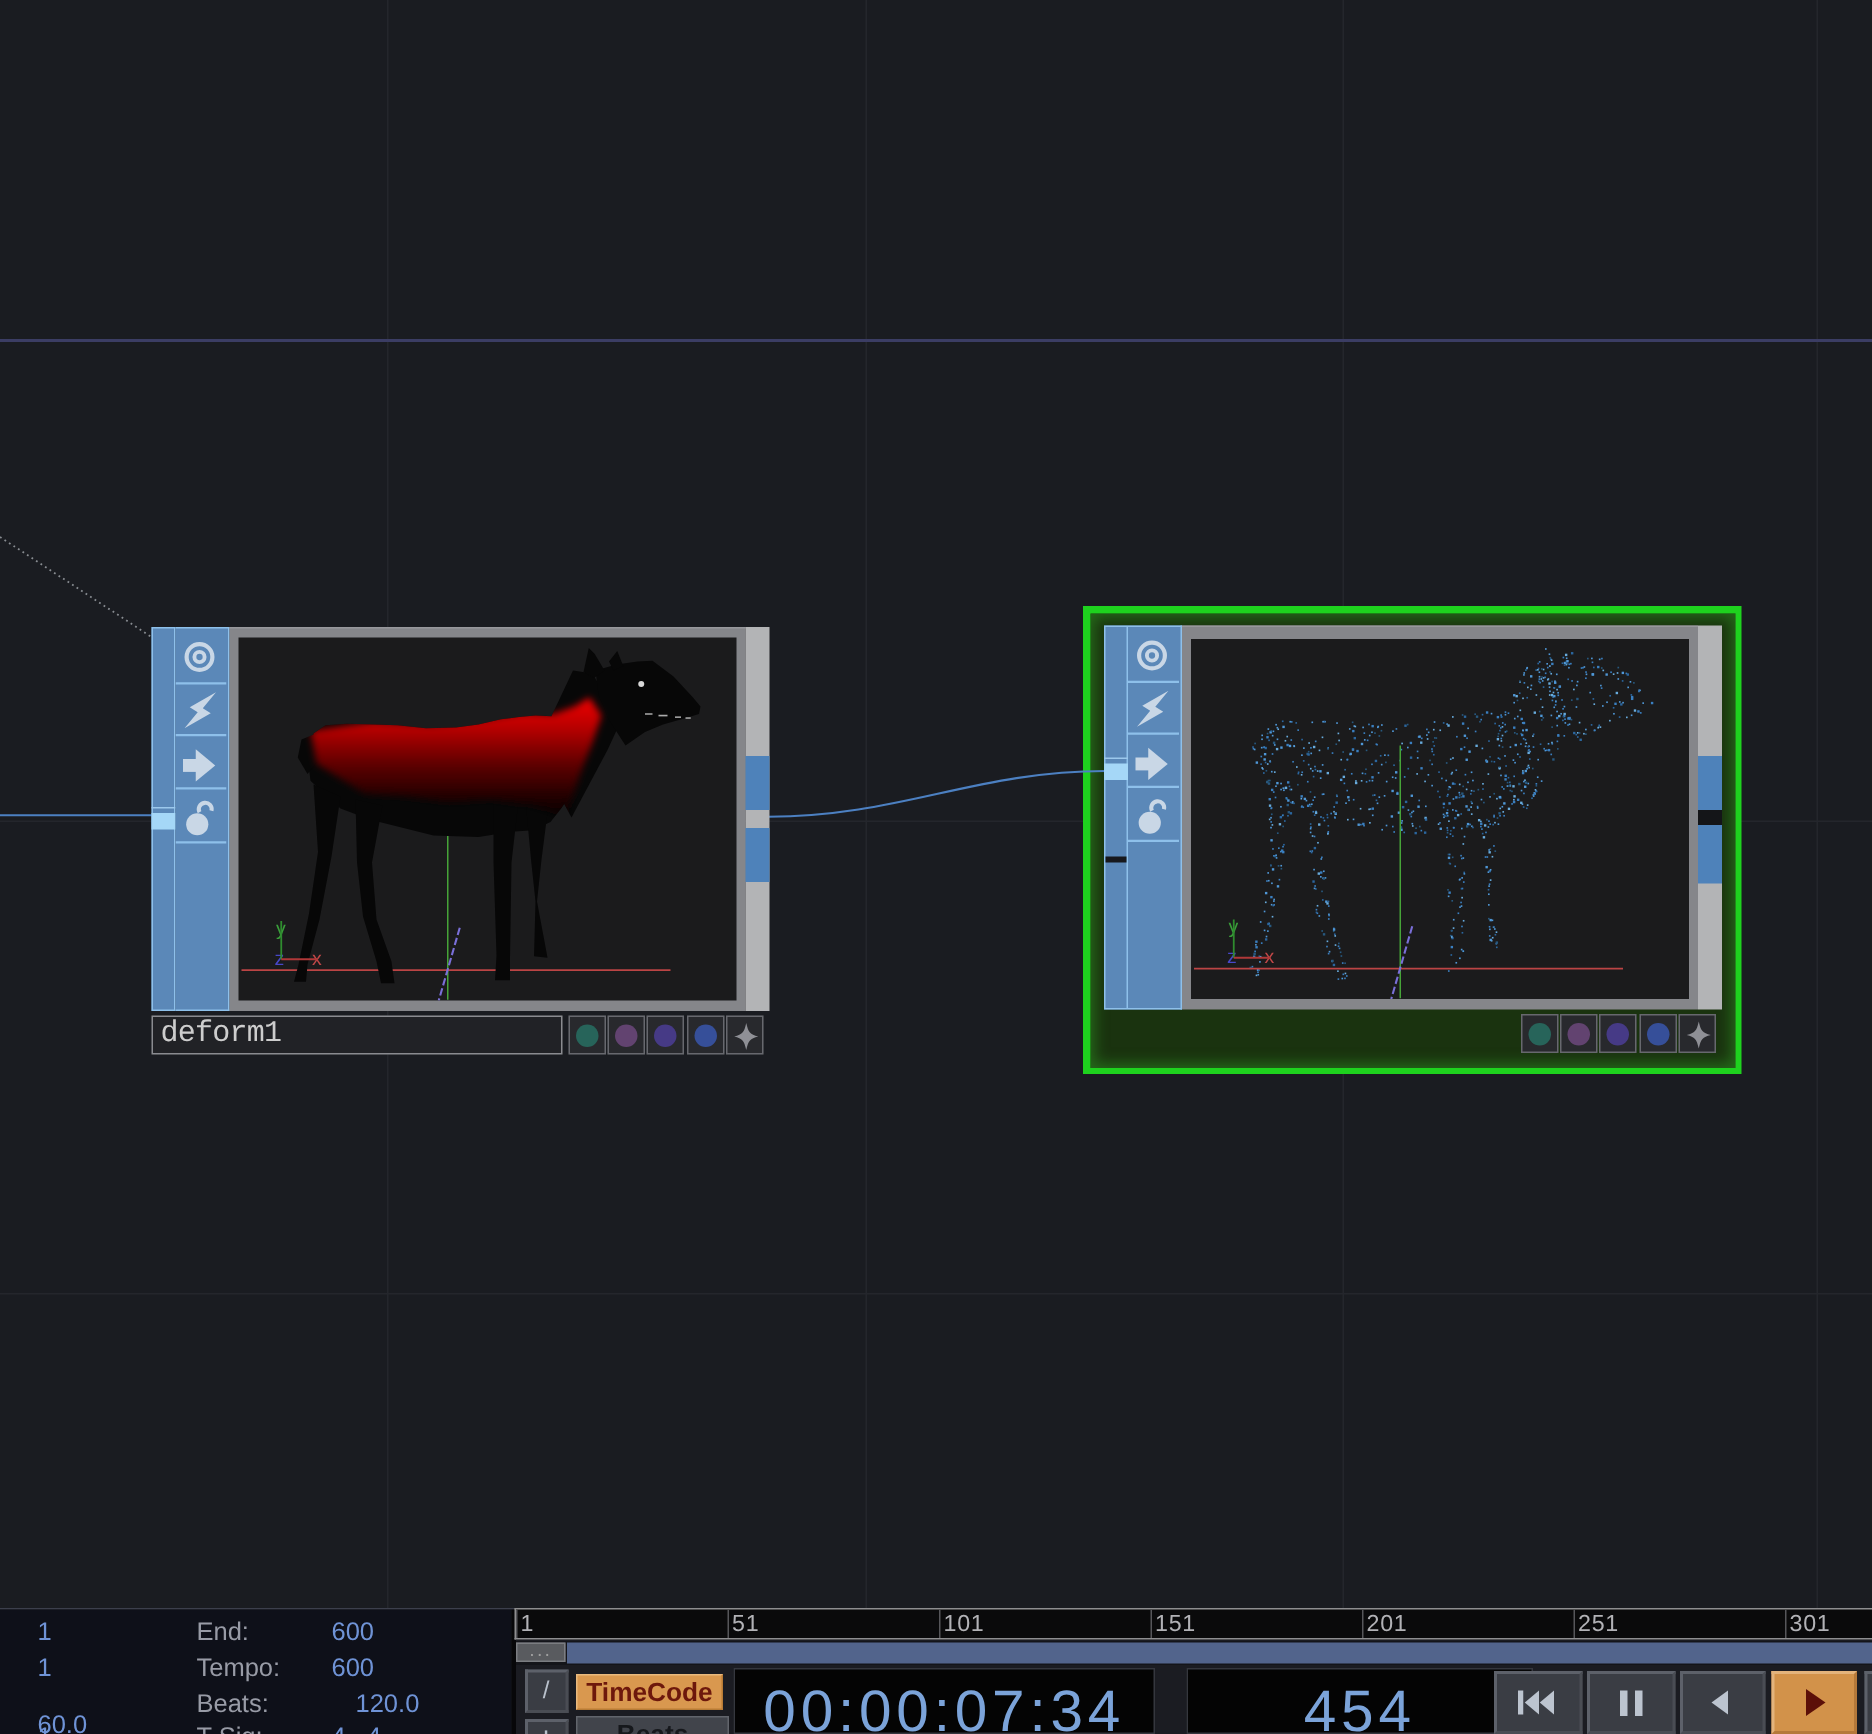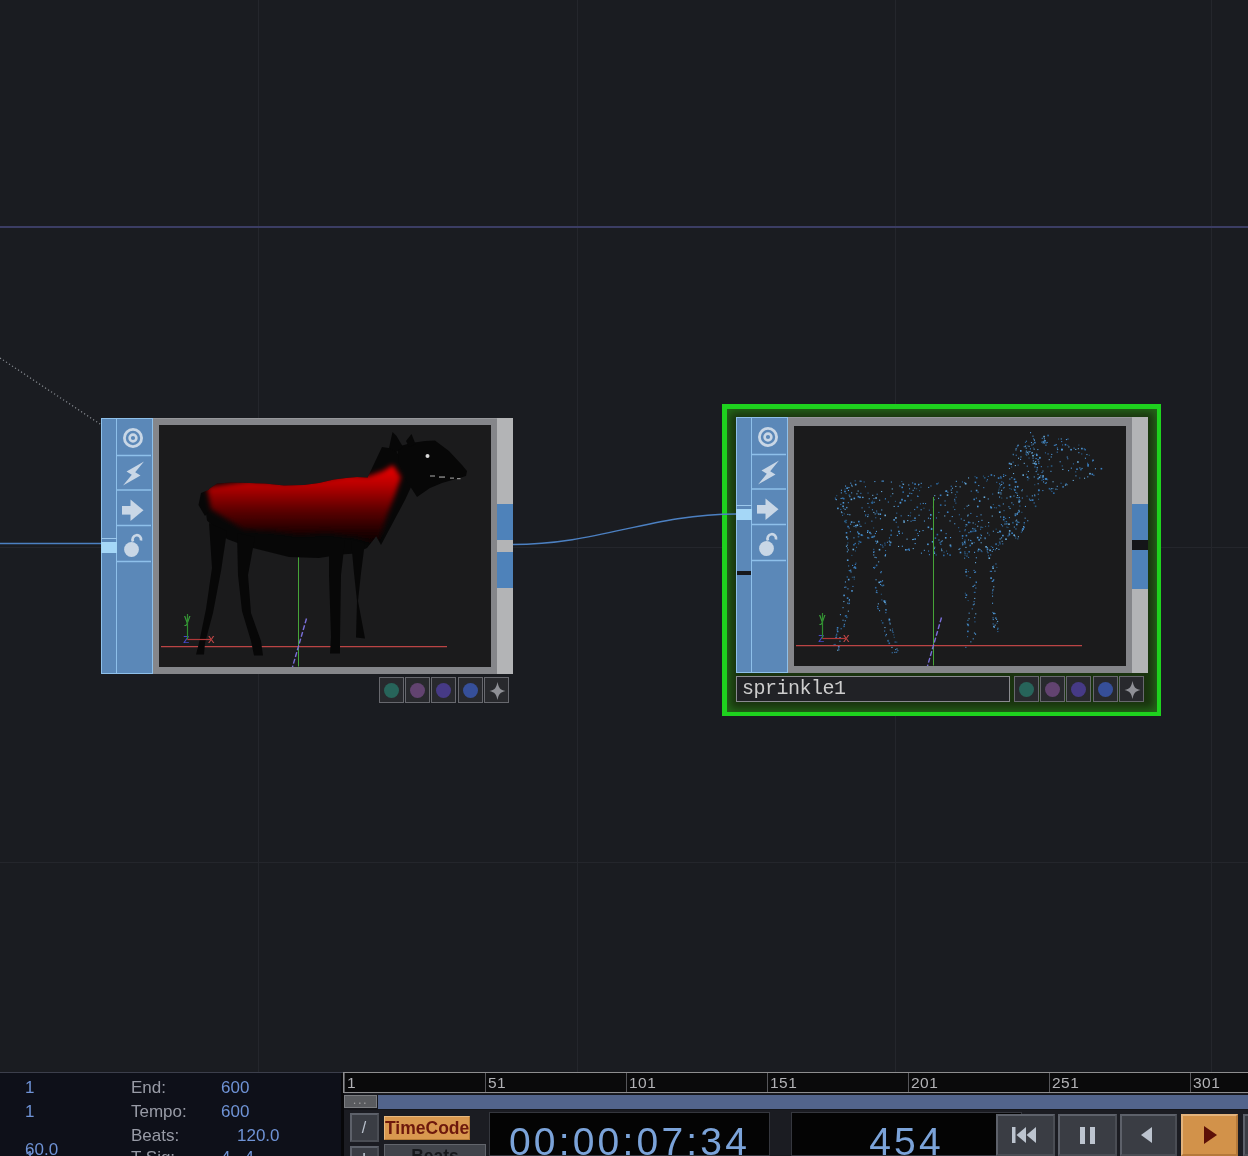--- a/index.html
+++ b/index.html
@@ -136,20 +136,21 @@
           <text x="24" y="218" fill="#4747c8">z</text>
           <text x="49" y="218" fill="#c04848">x</text>
           <line x1="28.5" y1="214.5" x2="28.5" y2="189" stroke="#2f8c2f" stroke-width="1.2"></line>
           <line x1="28.5" y1="214.5" x2="53" y2="214.5" stroke="#b03838" stroke-width="1.2"></line>
         </g>
       </svg>
     </div>
   <div class="rstrip"></div>
   <div class="oblk" style="top:86px;height:35.5px"></div>
   <div class="oblk" style="top:133.5px;height:36.5px"></div>
+  <div class="nname">deform1</div>
   <div class="sw" style="left:277.5px">
       <i style="background:#27645a"></i>
     </div>
   <div class="sw" style="left:304px">
       <i style="background:#624370"></i>
     </div>
   <div class="sw" style="left:330px">
       <i style="background:#463a86"></i>
     </div>
   <div class="sw" style="left:356.5px">
@@ -1257,21 +1258,20 @@
             <line x1="28.5" y1="214.5" x2="28.5" y2="189" stroke="#2f8c2f" stroke-width="1.2"></line>
             <line x1="28.5" y1="214.5" x2="53" y2="214.5" stroke="#b03838" stroke-width="1.2"></line>
           </g>
         </g>
       </svg>
     </div>
   <div class="rstrip"></div>
   <div class="oblk" style="top:86.5px;height:36.5px"></div>
   <div class="oblk" style="top:132.5px;height:39.5px"></div>
   <div class="a" style="left:396px;top:123px;width:16px;height:9.5px;background:#141518"></div>
-  <div class="nname">sprinkle1</div>
   <div class="sw" style="left:277.5px">
       <i style="background:#27645a"></i>
     </div>
   <div class="sw" style="left:304px">
       <i style="background:#624370"></i>
     </div>
   <div class="sw" style="left:330px">
       <i style="background:#463a86"></i>
     </div>
   <div class="sw" style="left:356.5px">
@@ -1316,21 +1316,21 @@
     <div class="tick" style="left:846px"></div>
     <div class="tnum" style="left:849px">301</div>
   </div>
 <div id="band">
     <div id="dots">...</div>
     <div id="bluebar"></div>
   </div>
 
 <div class="btn" style="left:349.5px;top:1113px;width:29px;height:29px;color:#b9c1cc;font-size:16px;text-align:center;line-height:25px">/</div>
 <div class="btn" style="left:349.5px;top:1146px;width:29px;height:29px;color:#b9c1cc;font-size:17px;text-align:center;line-height:24px">I</div>
-<div class="a" style="left:384px;top:1116px;width:86px;height:24px;background:#d9984f;border:1px solid #b77b35;border-top-color:#e9b97e;border-left-color:#e9b97e;color:#6d180c;font-size:17.5px;font-weight:bold;text-align:center;line-height:22px">TimeCode</div>
+<div class="a" style="left:384px;top:1116px;width:98px;height:24px;background:#d9984f;border:1px solid #b77b35;border-top-color:#e9b97e;border-left-color:#e9b97e;color:#6d180c;font-size:17.5px;font-weight:bold;text-align:center;line-height:22px">TimeCode</div>
 <div class="a" style="left:384px;top:1144px;width:102px;height:24px;background:#41444b;border:1px solid #62656c;color:#16181c;font-size:17.5px;font-weight:bold;text-align:center;line-height:22px">Beats</div>
 <div class="disp" style="left:489px;top:1112px;width:281px;height:44px;line-height:57px">00:00:07:34</div>
 <div class="disp" style="left:791px;top:1112px;width:231px;height:44px;line-height:57px">454</div>
 <div class="btn" style="left:996px;top:1114px;width:59px;height:42px">
   <svg width="55" height="38">
       <g fill="#bcc4cf">
         <rect x="14" y="11" width="3.5" height="16"></rect>
         <path d="M28,11 L28,27 L18.5,19 Z"></path>
         <path d="M38,11 L38,27 L28.5,19 Z"></path>
       </g>

